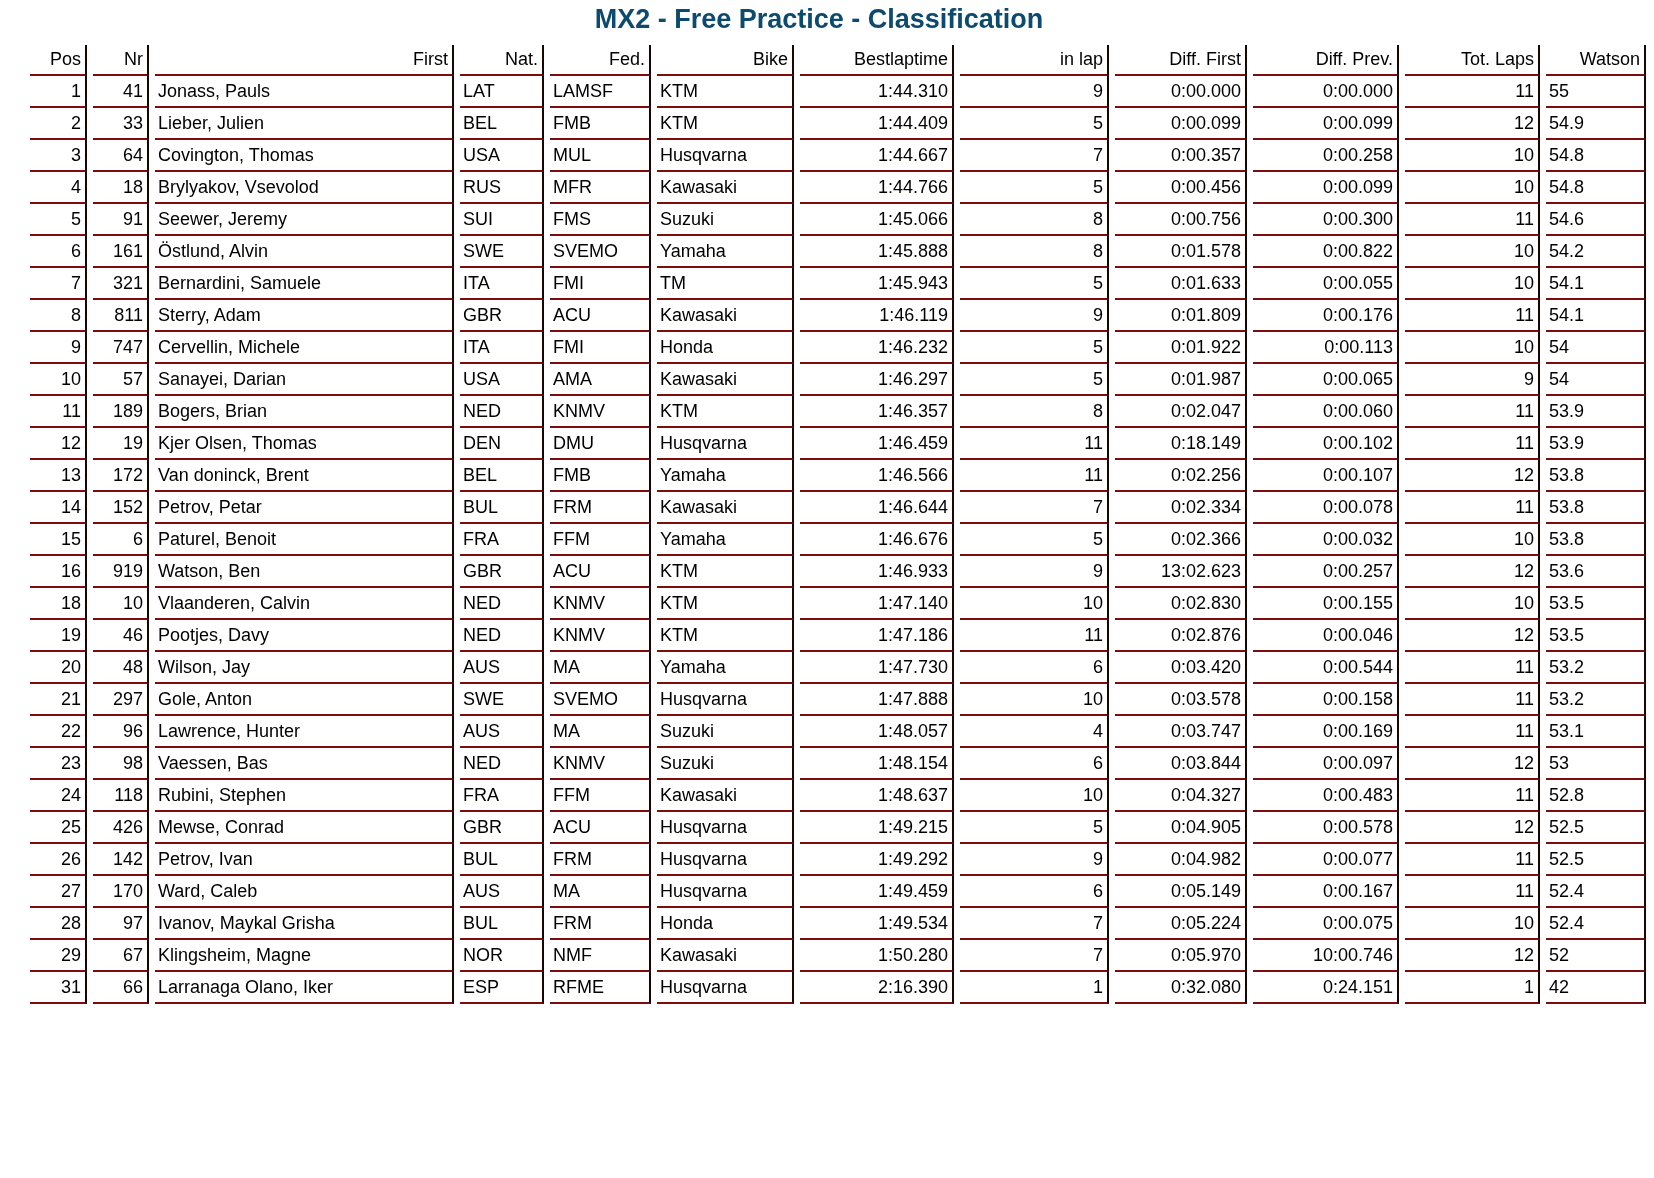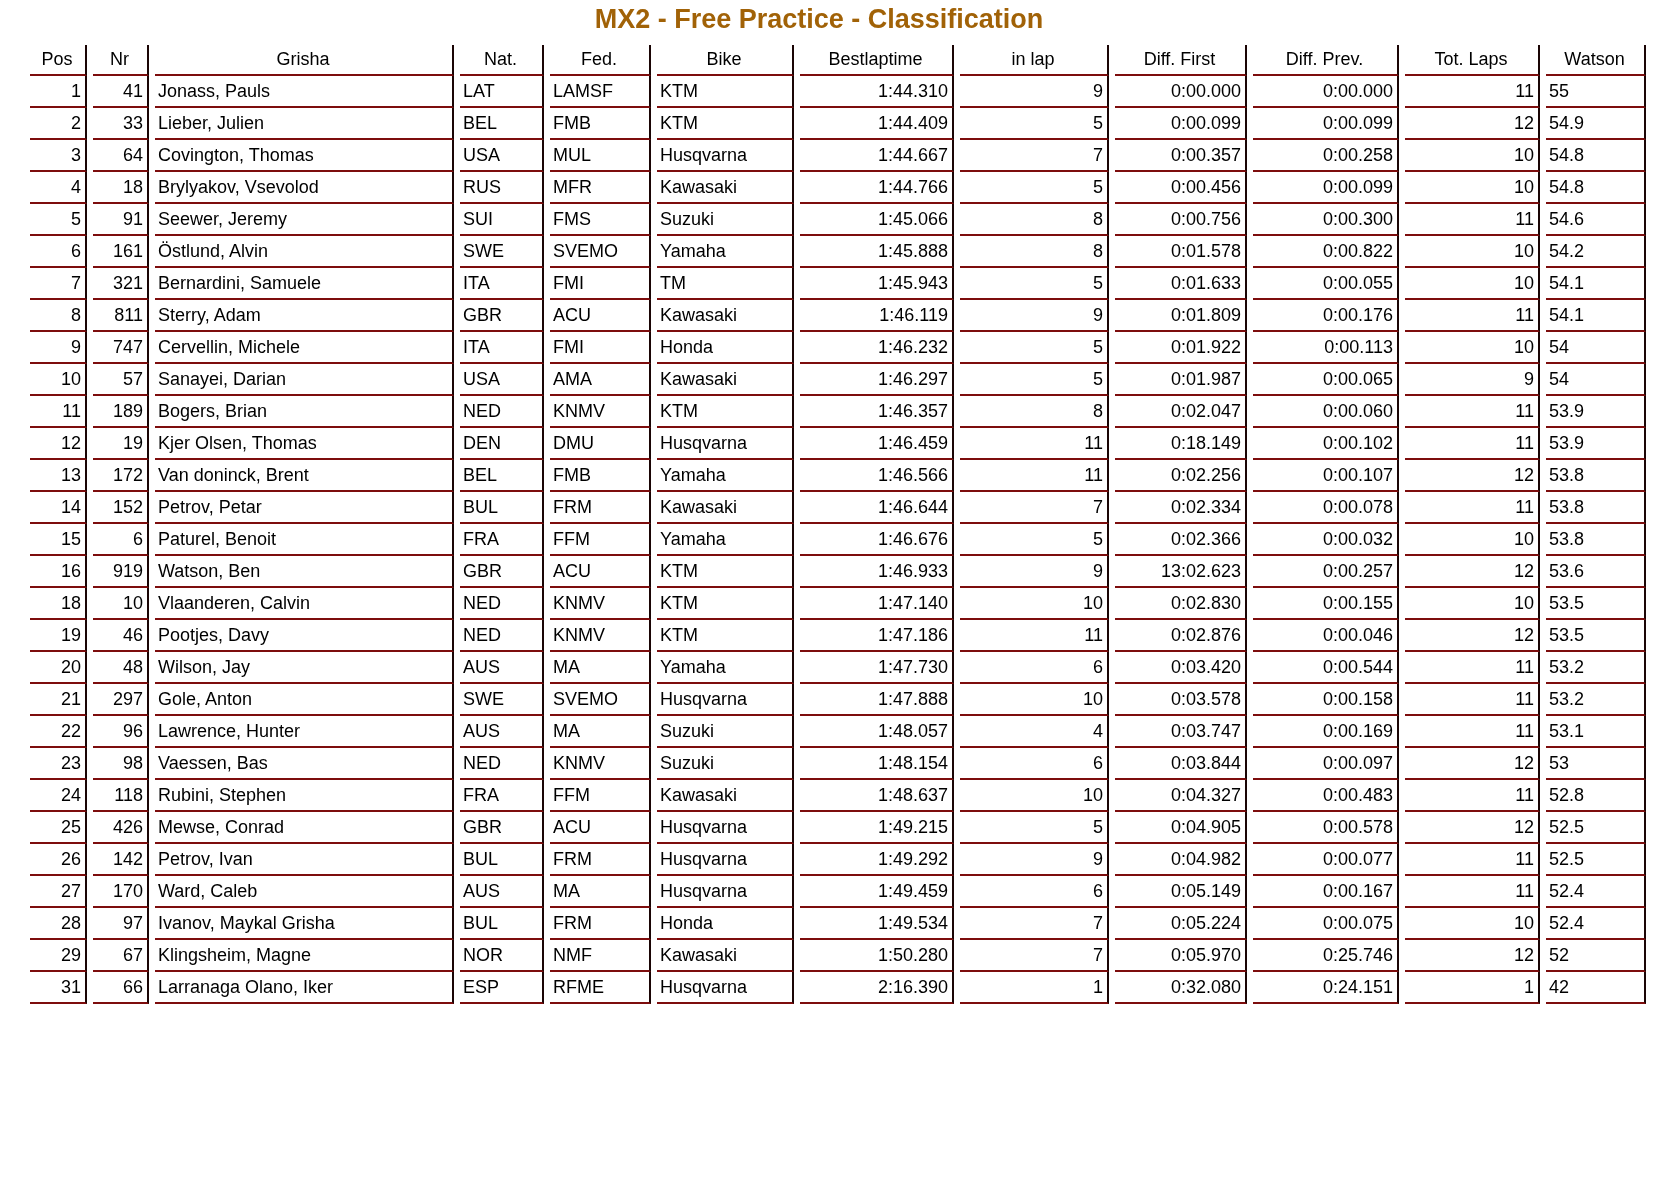--- a/index.html
+++ b/index.html
@@ -11,41 +11,41 @@
     overflow: hidden;
     font-family: "Liberation Sans", "DejaVu Sans", sans-serif;
     color: #000000;
   }
   .page-title {
     margin: 4px 16px 10px 0;
     text-align: center;
     font-size: 27px;
     font-weight: bold;
     letter-spacing: 0px;
-    color: #a16207;
+    color: #0c4a6e;
   }
   table.classification {
     margin-left: 24px;
     border-collapse: separate;
     border-spacing: 6px 0;
     table-layout: fixed;
   }
   th, td {
     font-size: 18px;
     font-weight: normal;
     white-space: nowrap;
     overflow: hidden;
     height: 30px;
     padding: 0 4px 0 3px;
     vertical-align: middle;
     border-bottom: 2px solid #7d0d0d;   
     border-right: 2px solid #1a0505;    
   }
   thead th {
-    text-align: center;
+    text-align: right;
     height: 29px;
   }
   
   tbody td:nth-child(1),
   tbody td:nth-child(2),
   tbody td:nth-child(7),
   tbody td:nth-child(8),
   tbody td:nth-child(9),
   tbody td:nth-child(10),
   tbody td:nth-child(11) { text-align: right; }
@@ -73,21 +73,21 @@
     <col style="width:149px">
     <col style="width:132px">
     <col style="width:146px">
     <col style="width:135px">
     <col style="width:100px">
   </colgroup>
   <thead>
     <tr>
         <th>Pos</th>
         <th>Nr</th>
-        <th>Grisha</th>
+        <th>First</th>
         <th>Nat.</th>
         <th>Fed.</th>
         <th>Bike</th>
         <th>Bestlaptime</th>
         <th>in lap</th>
         <th>Diff. First</th>
         <th>Diff. Prev.</th>
         <th>Tot. Laps</th>
         <th>Watson</th>
       </tr>
@@ -474,21 +474,21 @@
       <tr>
         <td>29</td>
         <td>67</td>
         <td>Klingsheim, Magne</td>
         <td>NOR</td>
         <td>NMF</td>
         <td>Kawasaki</td>
         <td>1:50.280</td>
         <td>7</td>
         <td>0:05.970</td>
-        <td>0:25.746</td>
+        <td>10:00.746</td>
         <td>12</td>
         <td>52</td>
       </tr>
       <tr>
         <td>31</td>
         <td>66</td>
         <td>Larranaga Olano, Iker</td>
         <td>ESP</td>
         <td>RFME</td>
         <td>Husqvarna</td>

